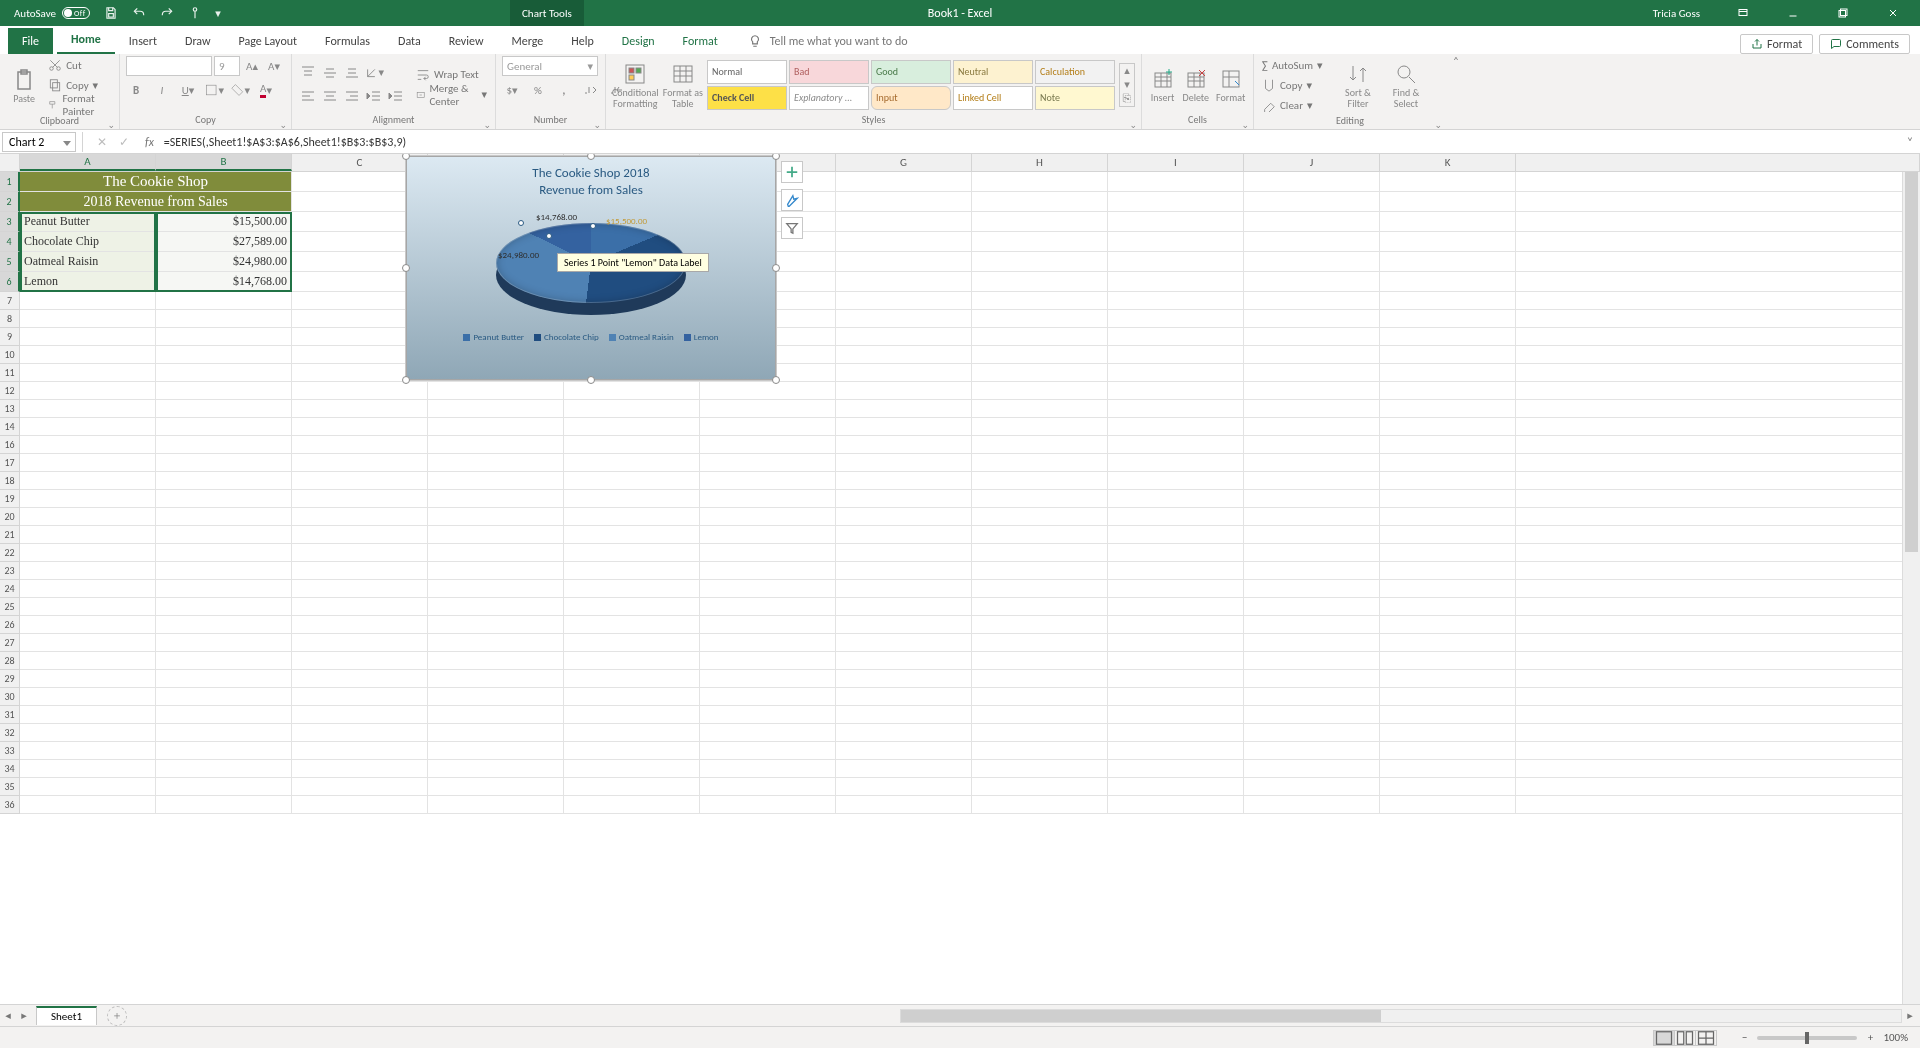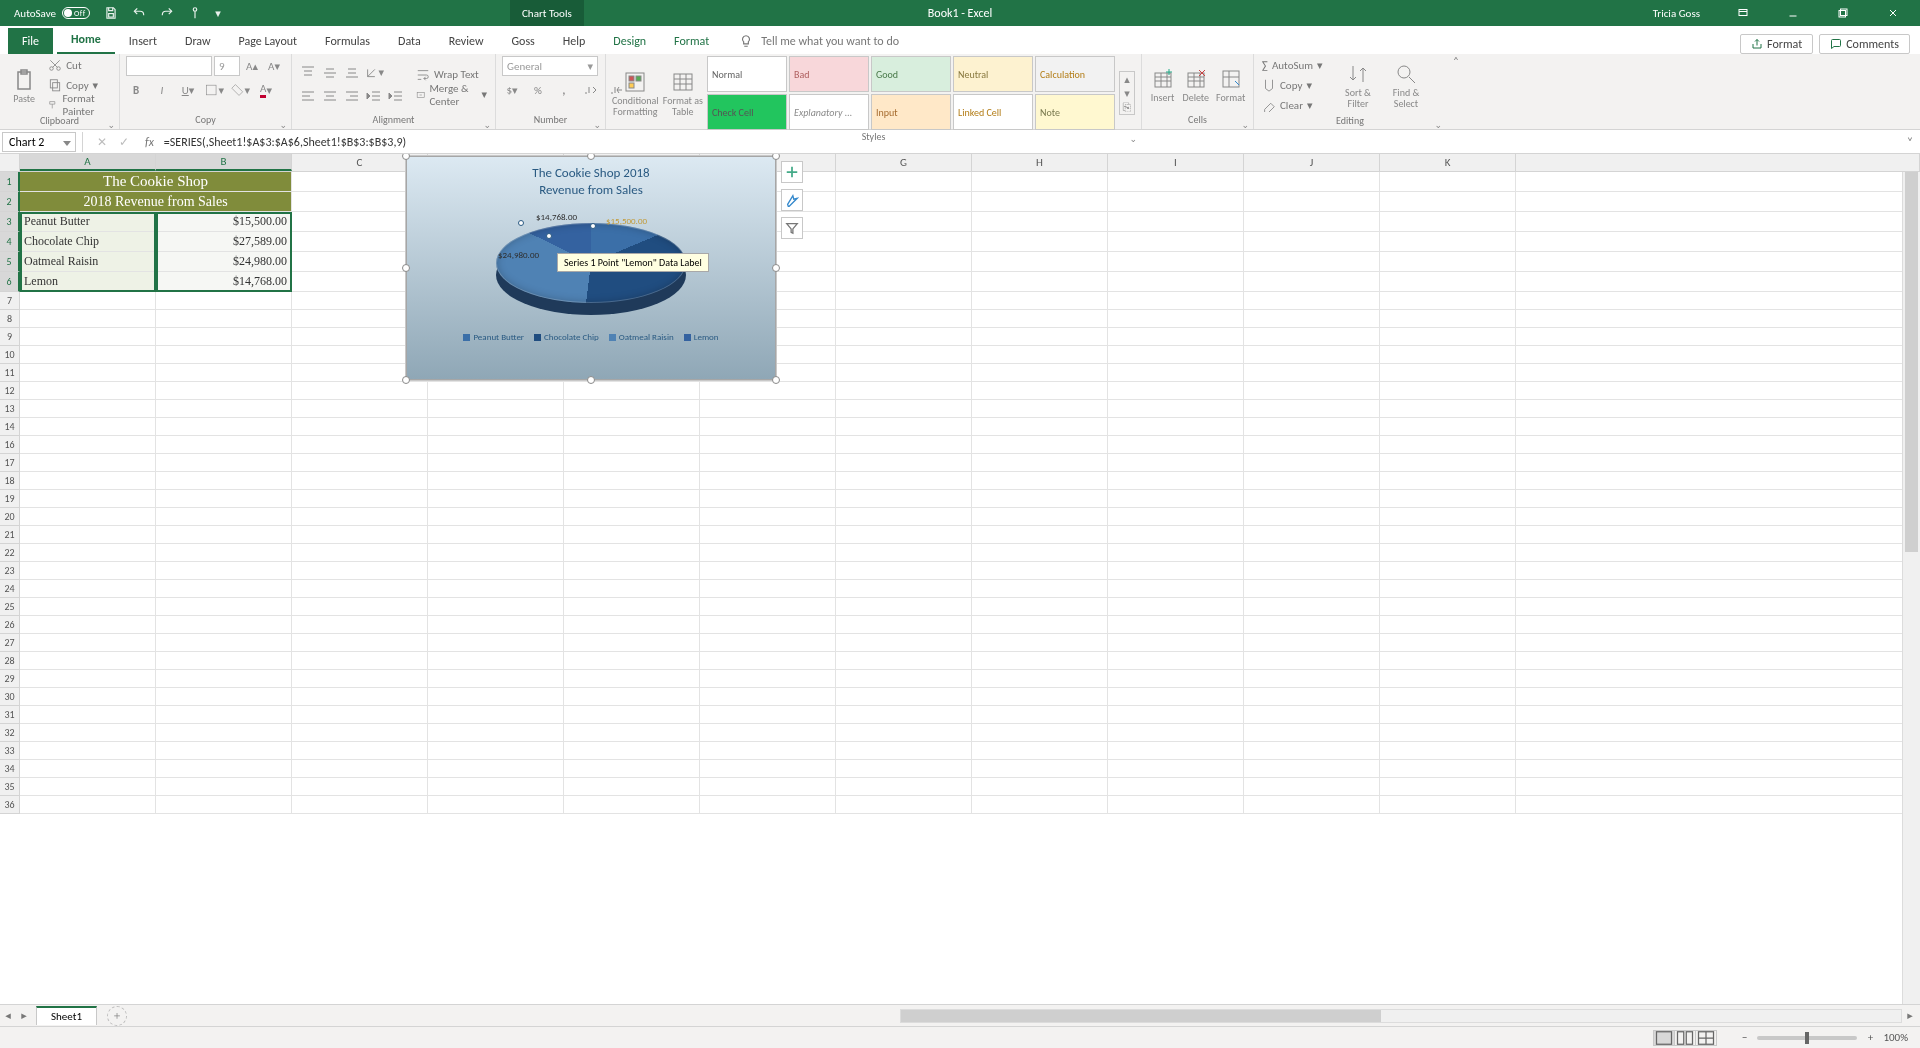--- a/index.html
+++ b/index.html
@@ -64,29 +64,29 @@
 .rgroup .glabel{height:16px;text-align:center;font-size:10px;color:#777;position:relative;}
 .rgroup .glabel::after{content:"⌄";position:absolute;right:-2px;bottom:-1px;font-size:9px;color:#888;}
 .rbtn{display:flex;flex-direction:column;align-items:center;justify-content:center;width:48px;color:#888;}
 .rbtn .ric{width:26px;height:26px;display:flex;align-items:center;justify-content:center;}
 .rbtn .ric svg{width:24px;height:24px;}
 .rbtn .rlab{font-size:10px;text-align:center;line-height:1.1;}
 .btnrow{display:flex;flex-direction:column;gap:2px;}
 .minibtn{display:flex;align-items:center;gap:4px;font-size:11px;color:#777;padding:0 2px;height:18px;}
 .minibtn svg{width:14px;height:14px;}
 .fontbox{border:1px solid #c8c8c8;background:#fff;height:20px;padding:0 4px;font-size:11px;display:flex;align-items:center;color:#999;}
-.stylecell{width:80px;height:36px;border:1px solid #c8c8c8;background:#fff;font-size:10px;display:flex;align-items:center;padding:0 4px;color:#666;}
+.stylecell{width:80px;height:24px;border:1px solid #c8c8c8;background:#fff;font-size:10px;display:flex;align-items:center;padding:0 4px;color:#666;}
 .stylecell.n{background:#fff;}
 .stylecell.bad{background:#f8d7da;color:#b06060;}
 .stylecell.good{background:#d8eedd;color:#4a7a4a;}
 .stylecell.neutral{background:#fdf2d0;color:#8a7a40;}
 .stylecell.calc{background:#f2f2f2;color:#b37d17;}
-.stylecell.check{background:#22c55e;color:#555;}
+.stylecell.check{background:#fde047;color:#555;font-weight:bold;}
 .stylecell.explan{background:#fff;color:#8a8a8a;font-style:italic;}
-.stylecell.input{background:#ffe8c8;color:#a66b2e;}
+.stylecell.input{background:#ffe8c8;color:#a66b2e;border-radius:6px;}
 .stylecell.linked{background:#fff;color:#b37d17;}
 .stylecell.note{background:#fff8d0;color:#7a7a50;}
 .styletable{display:grid;grid-template-columns:repeat(5,80px);gap:2px;}
 .iconbtn{width:20px;height:20px;display:flex;align-items:center;justify-content:center;color:#888;}
 .iconbtn svg{width:16px;height:16px;}
 .iconstrip{display:flex;gap:2px;}
 .collapse-rib{width:20px;display:flex;align-items:flex-start;justify-content:center;color:#777;}
 
 
 #fbar{height:24px;border-bottom:1px solid #d4d4d4;display:flex;align-items:center;font-size:12px;background:#fff;}
@@ -237,21 +237,21 @@
 
 <div id="ribbontabs">
   <div class="rtab file">File</div>
   <div class="rtab active">Home</div>
   <div class="rtab">Insert</div>
   <div class="rtab">Draw</div>
   <div class="rtab">Page Layout</div>
   <div class="rtab">Formulas</div>
   <div class="rtab">Data</div>
   <div class="rtab">Review</div>
-  <div class="rtab">Goss</div>
+  <div class="rtab">Merge</div>
   <div class="rtab">Help</div>
   <div class="rtab contextual">Design</div>
   <div class="rtab contextual">Format</div>
   <div class="tellme">
     <svg viewBox="0 0 24 24" fill="none" stroke="currentColor" stroke-width="2">
         <path d="M9 21h6M10 17h4M12 3a6 6 0 00-4 10.5V17h8v-3.5A6 6 0 0012 3z"></path>
       </svg>
     <span>Tell me what you want to do</span>
   </div>
   <div class="right">

